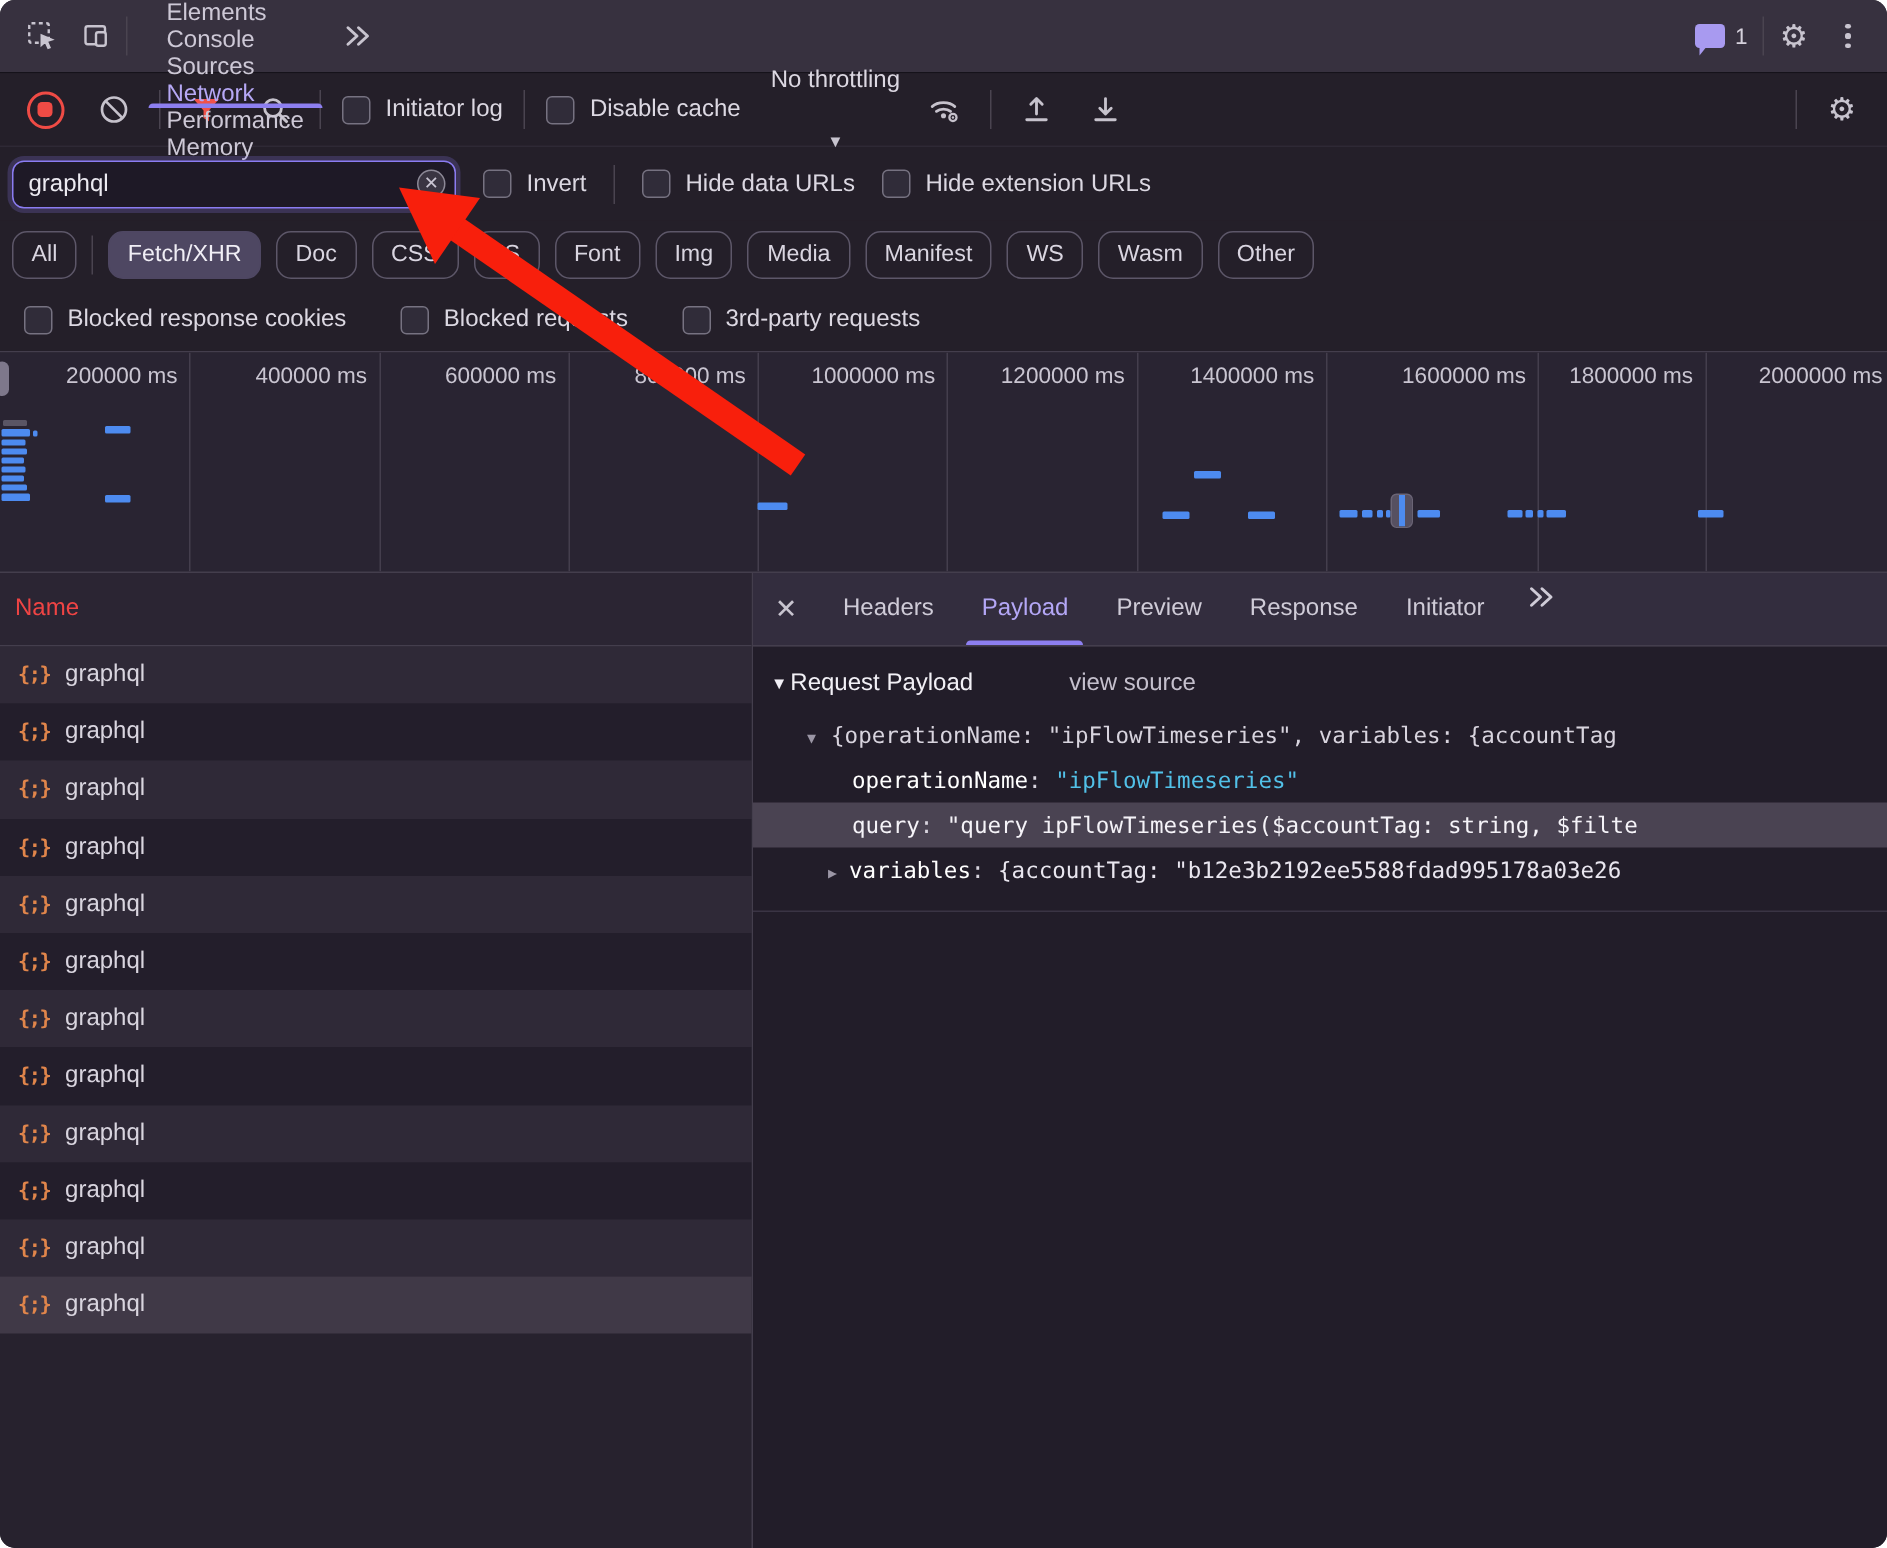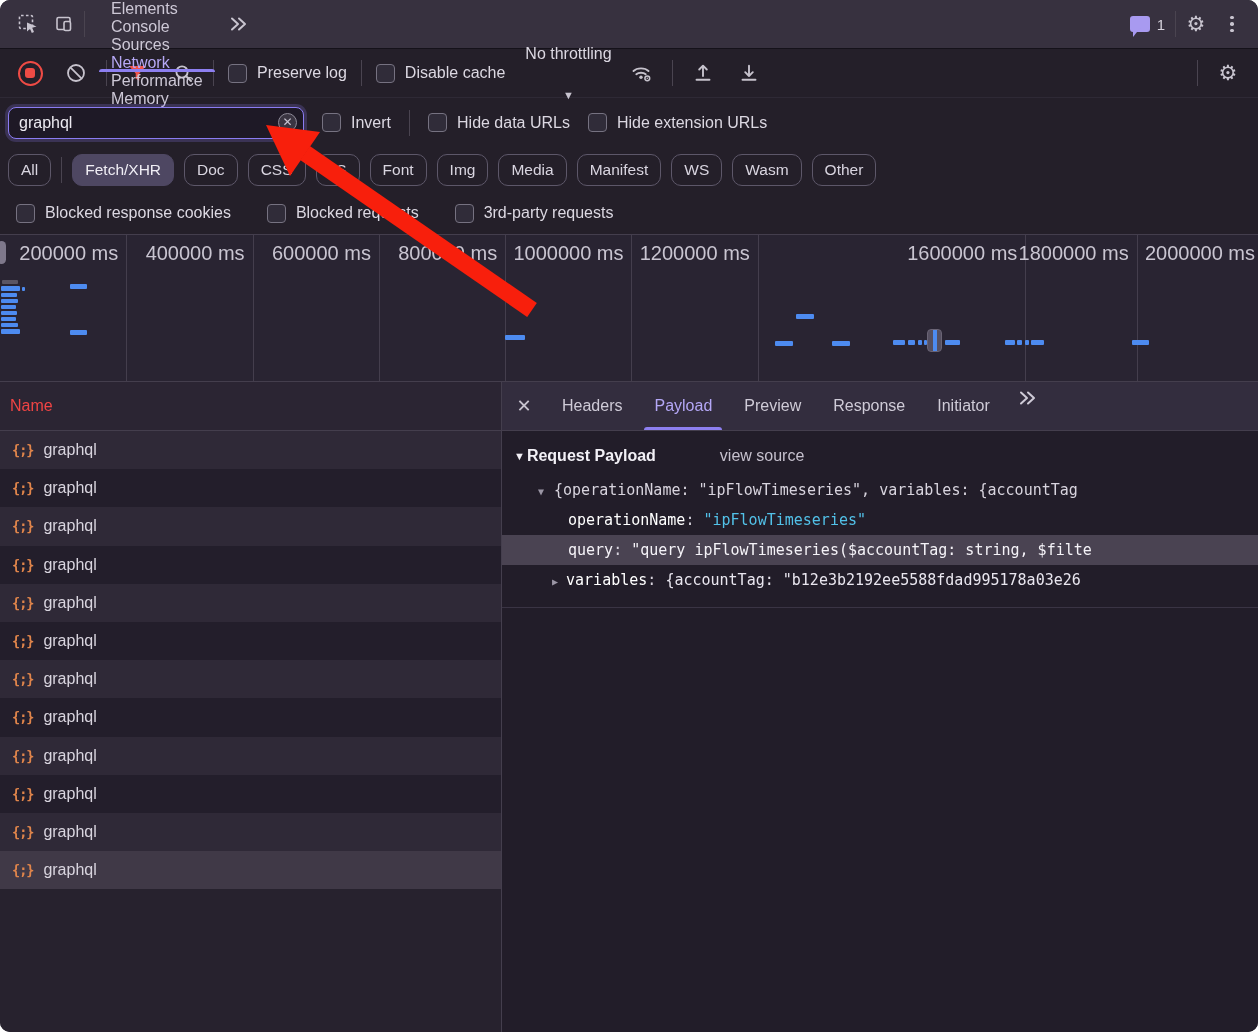--- a/index.html
+++ b/index.html
@@ -48,21 +48,21 @@
   .chip{height:30px;display:flex;align-items:center;padding:0 12px;border:1px solid #5d5769;border-radius:10px;
         font-size:15.5px;color:#d9d5e0;cursor:pointer;white-space:nowrap;}
   .chip.active{background:#4e4762;border-color:#4e4762;color:#f0eef5;}
 
   
   .blockedrow{height:42px;background:#241f29;display:flex;align-items:center;gap:36px;padding:0 16px;border-bottom:1px solid #443e4d;}
 
   
   .timeline{position:relative;height:146px;background:#292432;border-bottom:1px solid #443e4d;overflow:hidden;}
   .tcol{position:absolute;top:0;bottom:0;border-right:1px solid #443e4d;}
-  .tcol .tlabel{position:absolute;top:7px;right:8px;font-size:20px;color:#c9c5d1;white-space:nowrap;}
+  .tcol .tlabel{position:absolute;top:7px;right:8px;font-size:15px;color:#c9c5d1;white-space:nowrap;}
   .tbar{position:absolute;background:#4d8bf0;border-radius:1px;}
   .tbar.gray{background:#5a5564;}
   .tbar.marker{background:linear-gradient(90deg,#565061 0 5px,#4d8bf0 5px 9px,#565061 9px);border-radius:4px;border:1px solid #6a6475;box-sizing:border-box;}
   .thandle{position:absolute;left:-3px;top:6px;width:9px;height:23px;border-radius:5px;background:#8d879b;opacity:.85;}
 
   
   .main{display:flex;height:652px;}
   .names{width:501px;flex:0 0 501px;border-right:1px solid #443e4d;background:#27222e;display:flex;flex-direction:column;}
   .names-header{height:48px;flex:0 0 48px;display:flex;align-items:center;padding-left:10px;font-size:16px;color:#ef4444;
                 background:#2b2533;border-bottom:1px solid #443e4d;}
@@ -76,21 +76,21 @@
   .details{flex:1;display:flex;flex-direction:column;background:#221d29;min-width:0;}
   .dtabbar{height:48px;flex:0 0 48px;background:#332d3e;border-bottom:1px solid #443e4d;display:flex;align-items:stretch;}
   .dclose{display:flex;align-items:center;justify-content:center;width:44px;font-size:18px;color:#c8c4cf;cursor:pointer;}
   .dtab{position:relative;display:flex;align-items:center;padding:0 16px;font-size:16px;color:#cfcbd7;cursor:pointer;}
   .dtab.active{color:#b4a7f6;}
   .dtab.active::after{content:"";position:absolute;left:6px;right:6px;bottom:0;height:3px;border-radius:3px 3px 0 0;background:#8d7ff0;}
   .dmore{display:flex;align-items:center;margin-left:6px;}
   .dcontent{flex:1;overflow:hidden;font-family:"DejaVu Sans Mono",monospace;font-size:15px;color:#d8d4de;}
   .ptitle{display:flex;align-items:center;margin:16px 0 0 12px;font-family:"Liberation Sans",sans-serif;}
   .ptitle .tri{font-size:11px;color:#f2f0f6;margin-right:2px;}
-  .ptitle .tt{font-size:16px;font-weight:bold;color:#f2f0f6;text-align:right;}
+  .ptitle .tt{font-size:16px;font-weight:normal;color:#f2f0f6;text-align:right;}
   .ptitle .vs{font-size:16px;color:#c5c0cd;margin-left:64px;cursor:pointer;}
   .pline{white-space:pre;overflow:hidden;height:30px;line-height:30px;margin-top:10px;padding-left:36px;}
   .pline .tri{display:inline-block;font-size:10px;color:#9b96a5;margin-right:10px;}
   .prow{white-space:pre;overflow:hidden;height:30px;line-height:30px;padding-left:66px;}
   .prow.expandable{padding-left:50px;}
   .prow .tri{display:inline-block;font-size:10px;color:#9b96a5;margin-right:8px;}
   .prow .k{color:#ffffff;}
   .prow .v{color:#e9e6ef;}
   .prow .v.string{color:#52c1e8;}
   .prow.hl{background:#4a4352;}
@@ -169,21 +169,21 @@
     </div>
     <div class="icon-btn">
       <svg width="19" height="19" viewBox="0 0 19 19">
         <circle cx="8" cy="8" r="5.6" fill="none" stroke="#c6c2cc" stroke-width="1.9"></circle>
         <line x1="12.2" y1="12.2" x2="17" y2="17" stroke="#c6c2cc" stroke-width="2.1" stroke-linecap="round"></line>
       </svg>
     </div>
     <div class="vsep"></div>
     <label class="cbl">
       <span class="cb"></span>
-      <span>Preserve log</span>
+      <span>Initiator log</span>
     </label>
     <div class="vsep"></div>
     <label class="cbl">
       <span class="cb"></span>
       <span>Disable cache</span>
     </label>
     <div class="throttle">
       <span>No throttling</span>
       <span class="caret">▼</span>
     </div>
@@ -279,20 +279,23 @@
         <span class="tlabel">600000 ms</span>
       </div>
       <div class="tcol" style="left: 378.9px; width: 126.3px;">
         <span class="tlabel">800000 ms</span>
       </div>
       <div class="tcol" style="left: 505.2px; width: 126.3px;">
         <span class="tlabel">1000000 ms</span>
       </div>
       <div class="tcol" style="left: 631.5px; width: 126.3px;">
         <span class="tlabel">1200000 ms</span>
+      </div>
+      <div class="tcol" style="left: 757.8px; width: 126.3px;">
+        <span class="tlabel">1400000 ms</span>
       </div>
       <div class="tcol" style="left: 899px; width: 126.3px;">
         <span class="tlabel">1600000 ms</span>
       </div>
       <div class="tcol" style="left: 1010.4px; width: 126.3px;">
         <span class="tlabel">1800000 ms</span>
       </div>
       <div class="tcol" style="left: 1136.7px; width: 126.3px;">
         <span class="tlabel">2000000 ms</span>
       </div>

